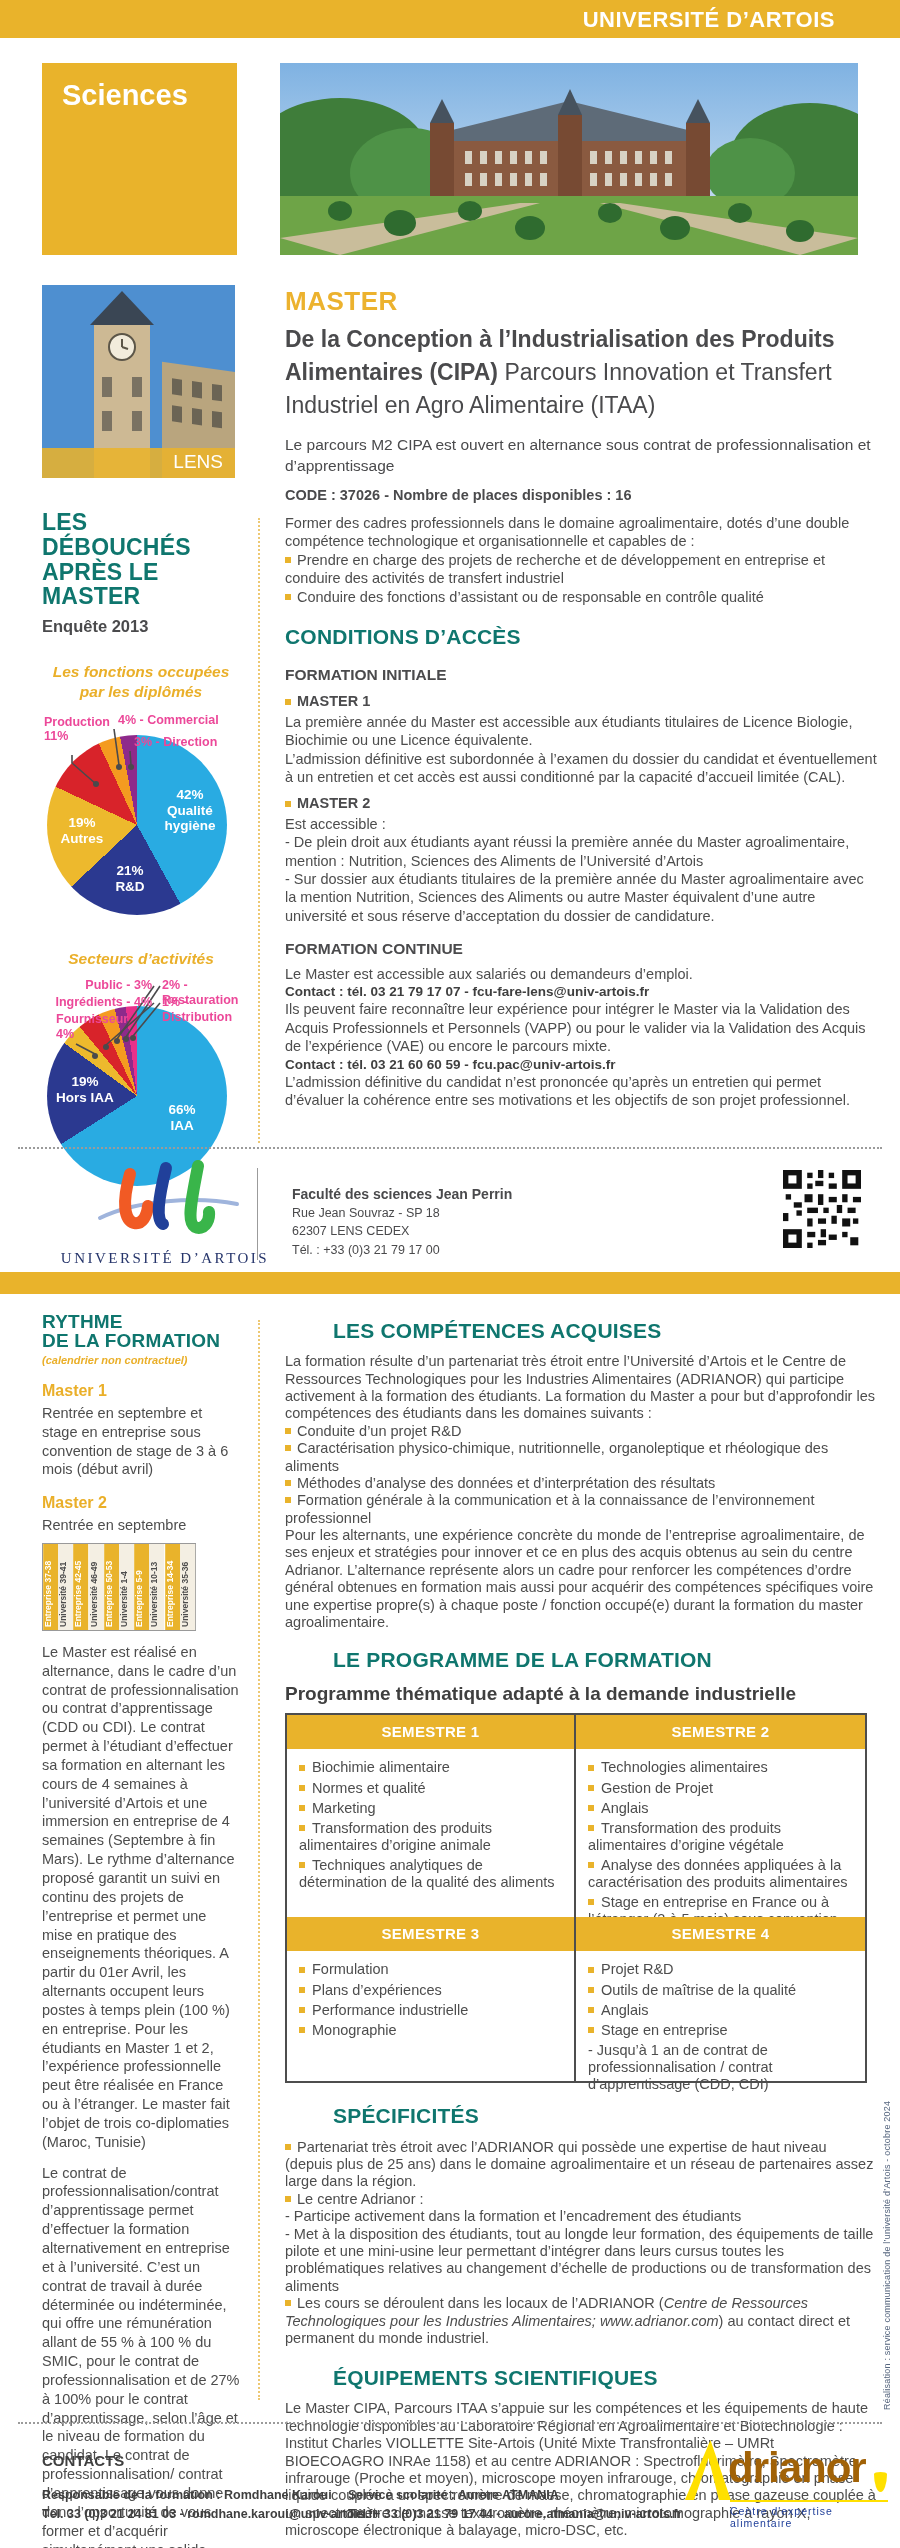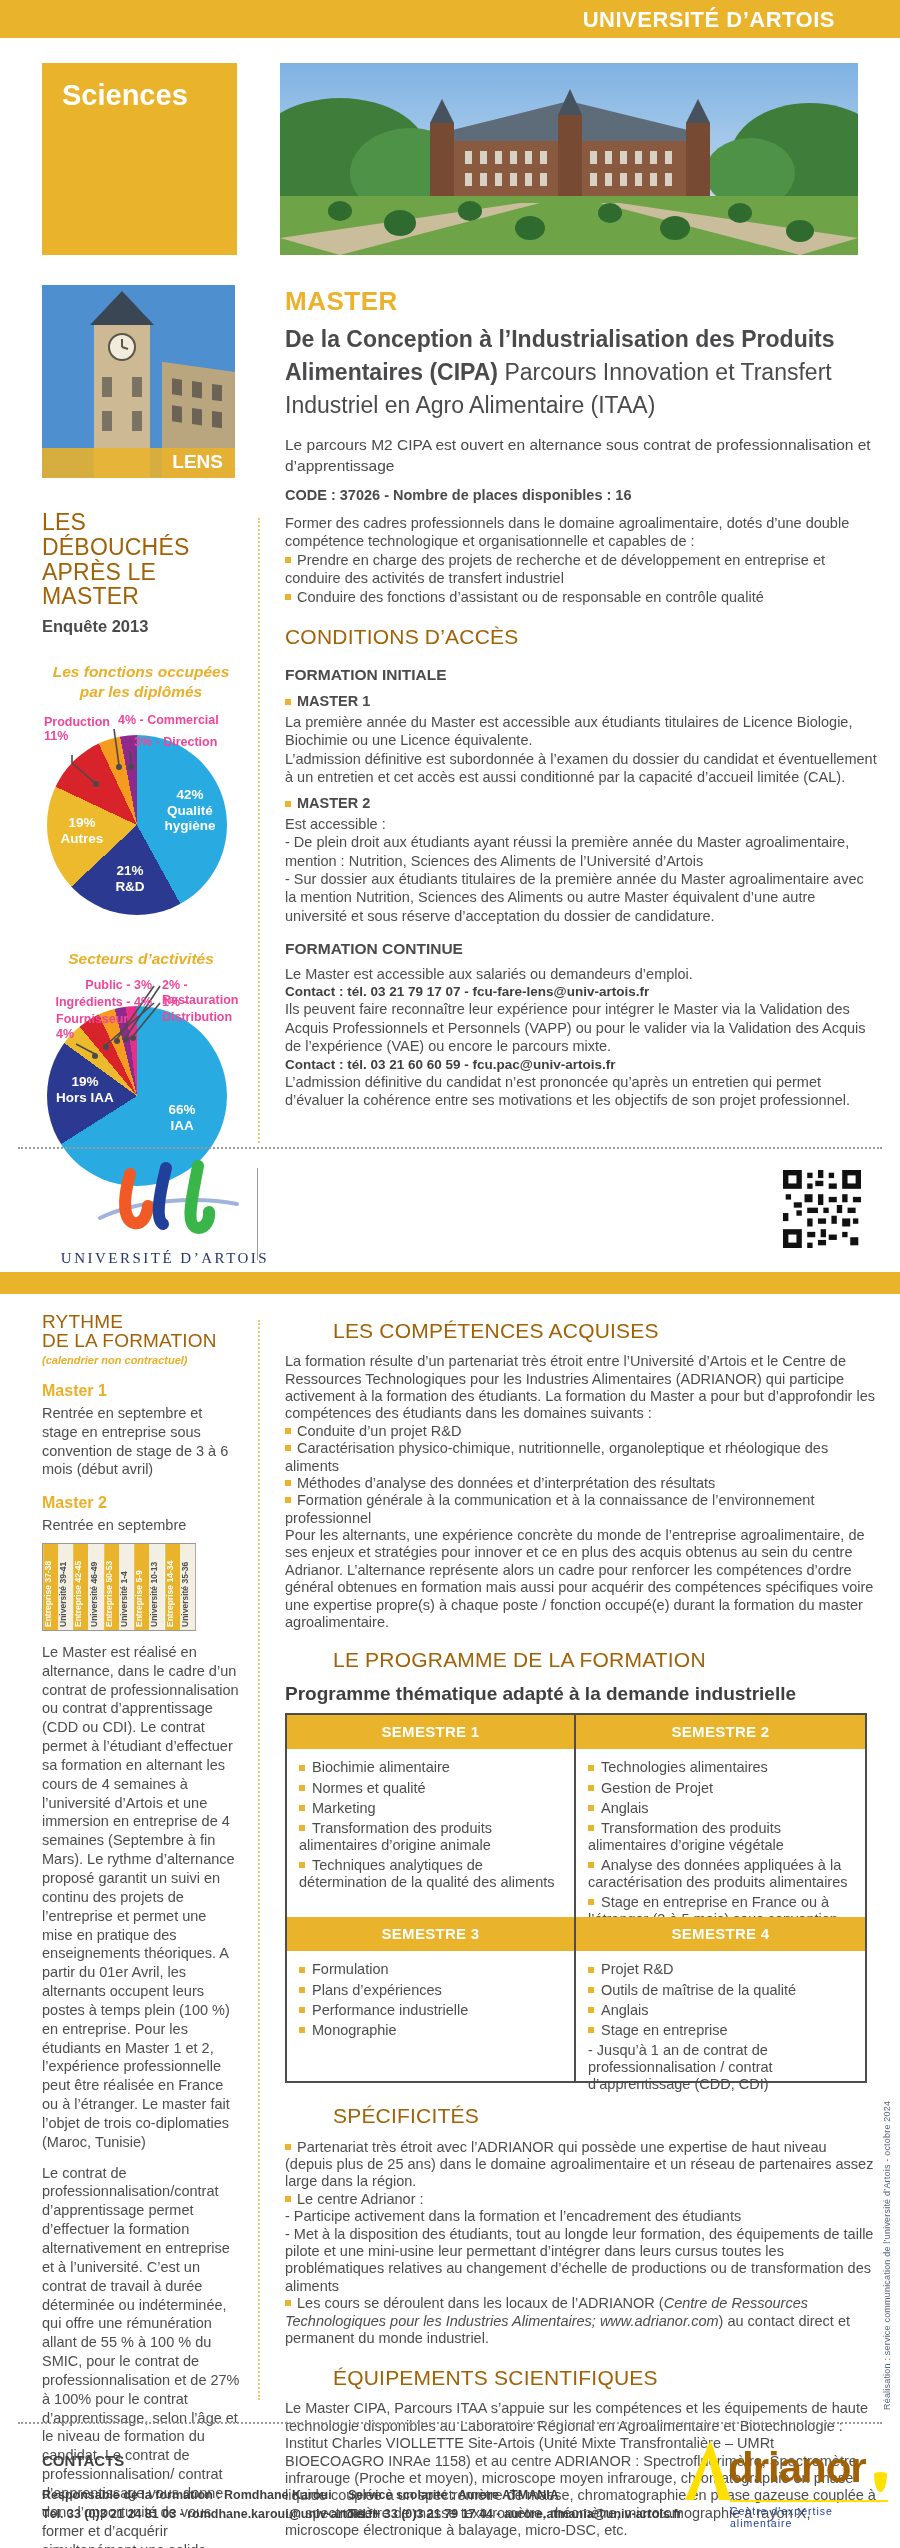--- a/index.html
+++ b/index.html
@@ -8,37 +8,37 @@
   
   .topbar{position:absolute;left:0;top:0;width:900px;height:38px;background:#e9b32b;}
   .topbar span{position:absolute;right:65px;top:7px;color:#fff;font-weight:bold;font-size:22px;letter-spacing:.5px;}
   
   .sciences{position:absolute;left:42px;top:63px;width:195px;height:192px;background:#e9b32b;}
   .sciences span{display:block;padding:16px 0 0 20px;color:#fff;font-weight:bold;font-size:29px;}
   
   .photo-main{position:absolute;left:280px;top:63px;width:578px;height:192px;overflow:hidden;}
   .photo-small{position:absolute;left:42px;top:285px;width:193px;height:193px;overflow:hidden;}
   .lens-band{position:absolute;left:0;bottom:0;width:100%;height:30px;background:rgba(233,179,43,.88);}
-  .lens-band span{position:absolute;right:12px;top:3px;color:#fff;font-weight:bold;font-size:19px;margin-left:45px;}
+  .lens-band span{position:absolute;right:12px;top:3px;color:#fff;font-weight:normal;font-size:19px;margin-left:45px;}
   
   .master{position:absolute;left:285px;top:286px;width:596px;}
   .master .lbl{color:#ecb22e;font-weight:bold;font-size:26px;letter-spacing:.5px;}
   .master h1{margin:6px 0 0;font-size:23px;line-height:1.43;color:#4a4a4c;font-weight:400;}
   .master h1 b{font-weight:700;}
   .master .sub{margin:12px 0 0;font-size:15.5px;line-height:1.4;color:#4a4a4c;}
   .master .code{margin:10px 0 0;font-size:14.5px;font-weight:bold;color:#4a4a4c;}
   
   .vsep{position:absolute;border-left:2px dotted #edc873;width:0;}
   .vsep1{left:258px;top:518px;height:625px;}
   .vsep2{left:258px;top:1320px;height:1080px;}
   .hsep{position:absolute;left:18px;width:864px;border-top:2px dotted #9b9b9b;height:0;}
   .hsep1{top:1147px;}
   .hsep2{top:2422px;}
   
-  .hy{color:#a16207;font-weight:normal;font-size:21px;letter-spacing:.2px;margin:0;}
+  .hy{color:#0f766e;font-weight:bold;font-size:21px;letter-spacing:.2px;margin:0;}
   
   .col-lt{position:absolute;left:42px;top:510px;width:198px;}
   .col-lt .hy{font-size:23px;line-height:1.08;}
   .enq{font-size:16.5px;font-weight:bold;color:#4a4a4c;margin-top:8px;}
   .ctitle{color:#eaaf29;font-weight:bold;font-style:italic;font-size:15.5px;text-align:center;white-space:pre-line;line-height:1.25;}
   .ct1{margin-top:26px;}
   .ct2{margin-top:14px;}
   .chartbox{position:relative;width:198px;}
   .cb1{height:228px;margin-top:6px;}
   .cb2{height:218px;margin-top:6px;}
@@ -307,20 +307,26 @@
   <div class="ua-logo">
     <svg width="150" height="88" viewBox="0 0 150 88">
       <path d="M8,58 C45,40 105,36 145,44" fill="none" stroke="#9fb4dc" stroke-width="4" stroke-linecap="round"></path>
       <path d="M38,14 C30,42 32,60 42,63 C50,65 55,56 56,46" fill="none" stroke="#f15a24" stroke-width="12" stroke-linecap="round"></path>
       <path d="M74,8 C66,40 64,60 71,64" fill="none" stroke="#21409a" stroke-width="12" stroke-linecap="round"></path>
       <path d="M106,6 C100,38 94,62 103,67 C111,71 118,62 117,52" fill="none" stroke="#39b54a" stroke-width="12" stroke-linecap="round"></path>
     </svg>
   </div>
   <div class="ua-caption">UNIVERSITÉ D’ARTOIS</div>
   <div class="fac-div"></div>
+  <div class="fac">
+    <div class="fn">Faculté des sciences Jean Perrin</div>
+    <div>Rue Jean Souvraz - SP 18</div>
+    <div>62307 LENS CEDEX</div>
+    <div>Tél. : +33 (0)3 21 79 17 00</div>
+  </div>
   <div class="qr">
     <svg width="78" height="78" viewBox="0 0 29 29">
       <rect width="29" height="29" fill="#fff"></rect>
       <g fill="#111">
         <rect x="0" y="0" width="7" height="7"></rect>
           <rect x="22" y="0" width="7" height="7"></rect>
           <rect x="0" y="22" width="7" height="7"></rect>
         <rect x="2" y="2" width="3" height="3" fill="#fff"></rect>
           <rect x="24" y="2" width="3" height="3" fill="#fff"></rect>
           <rect x="2" y="24" width="3" height="3" fill="#fff"></rect>

